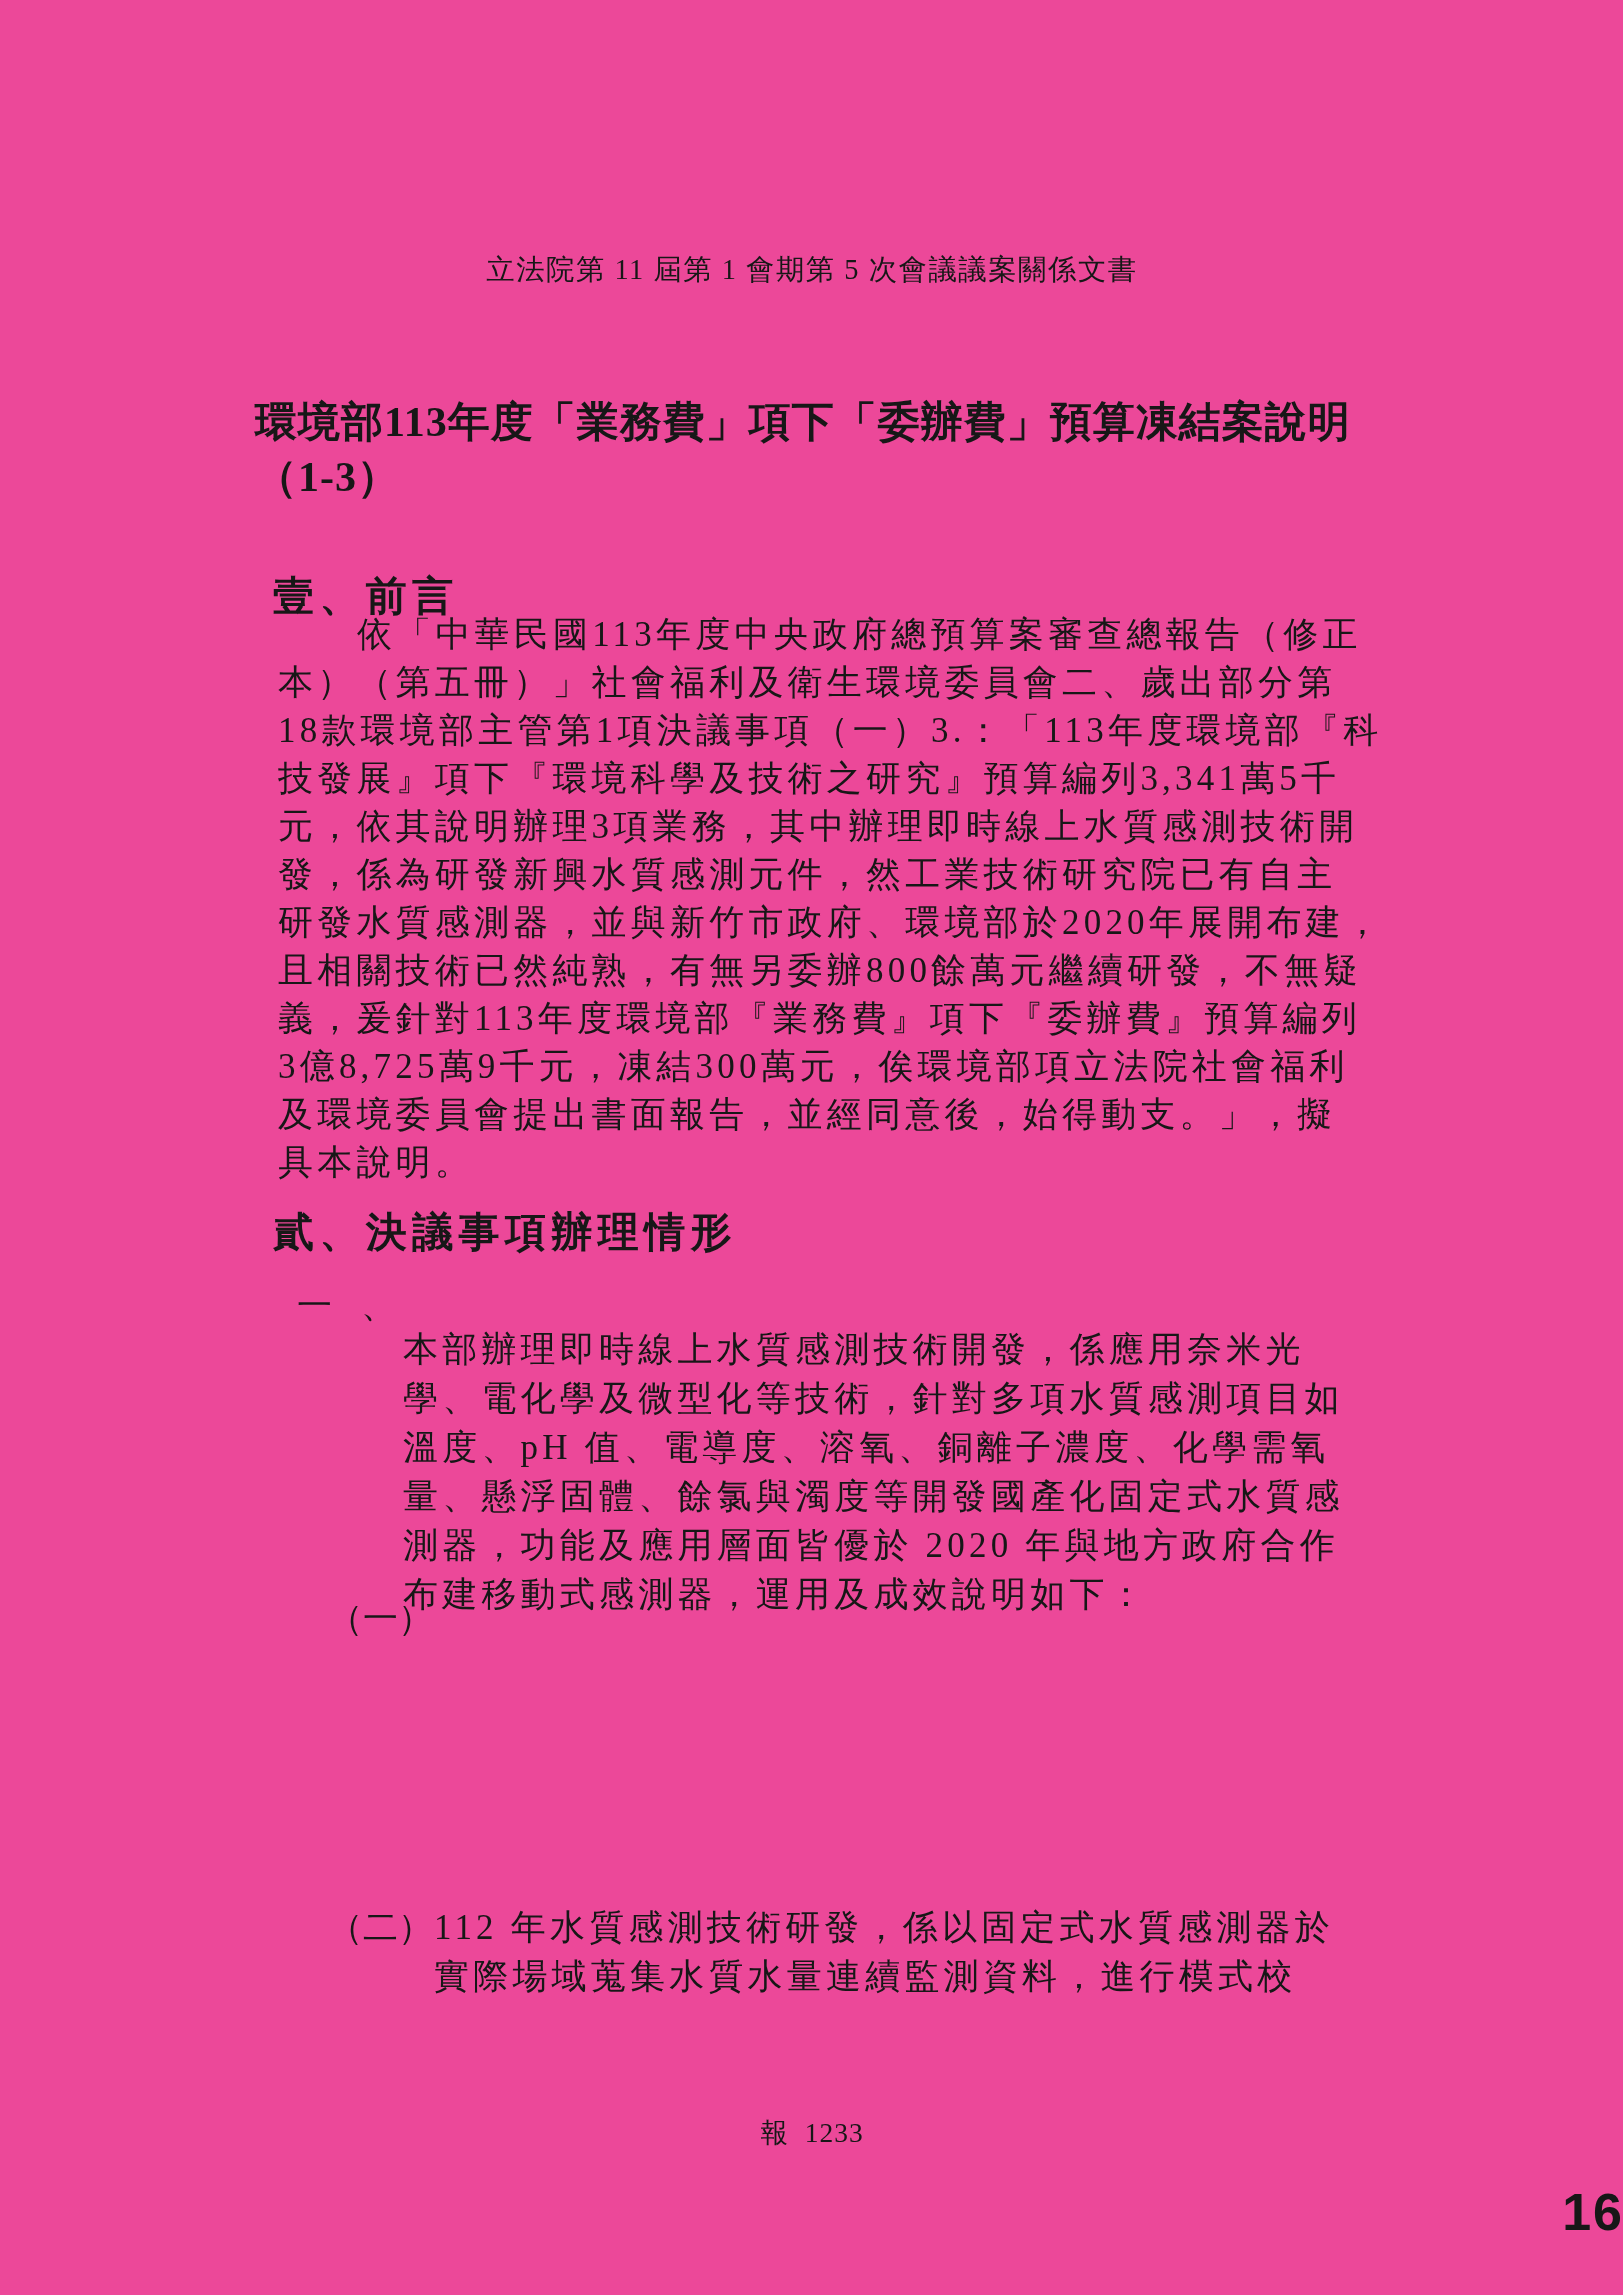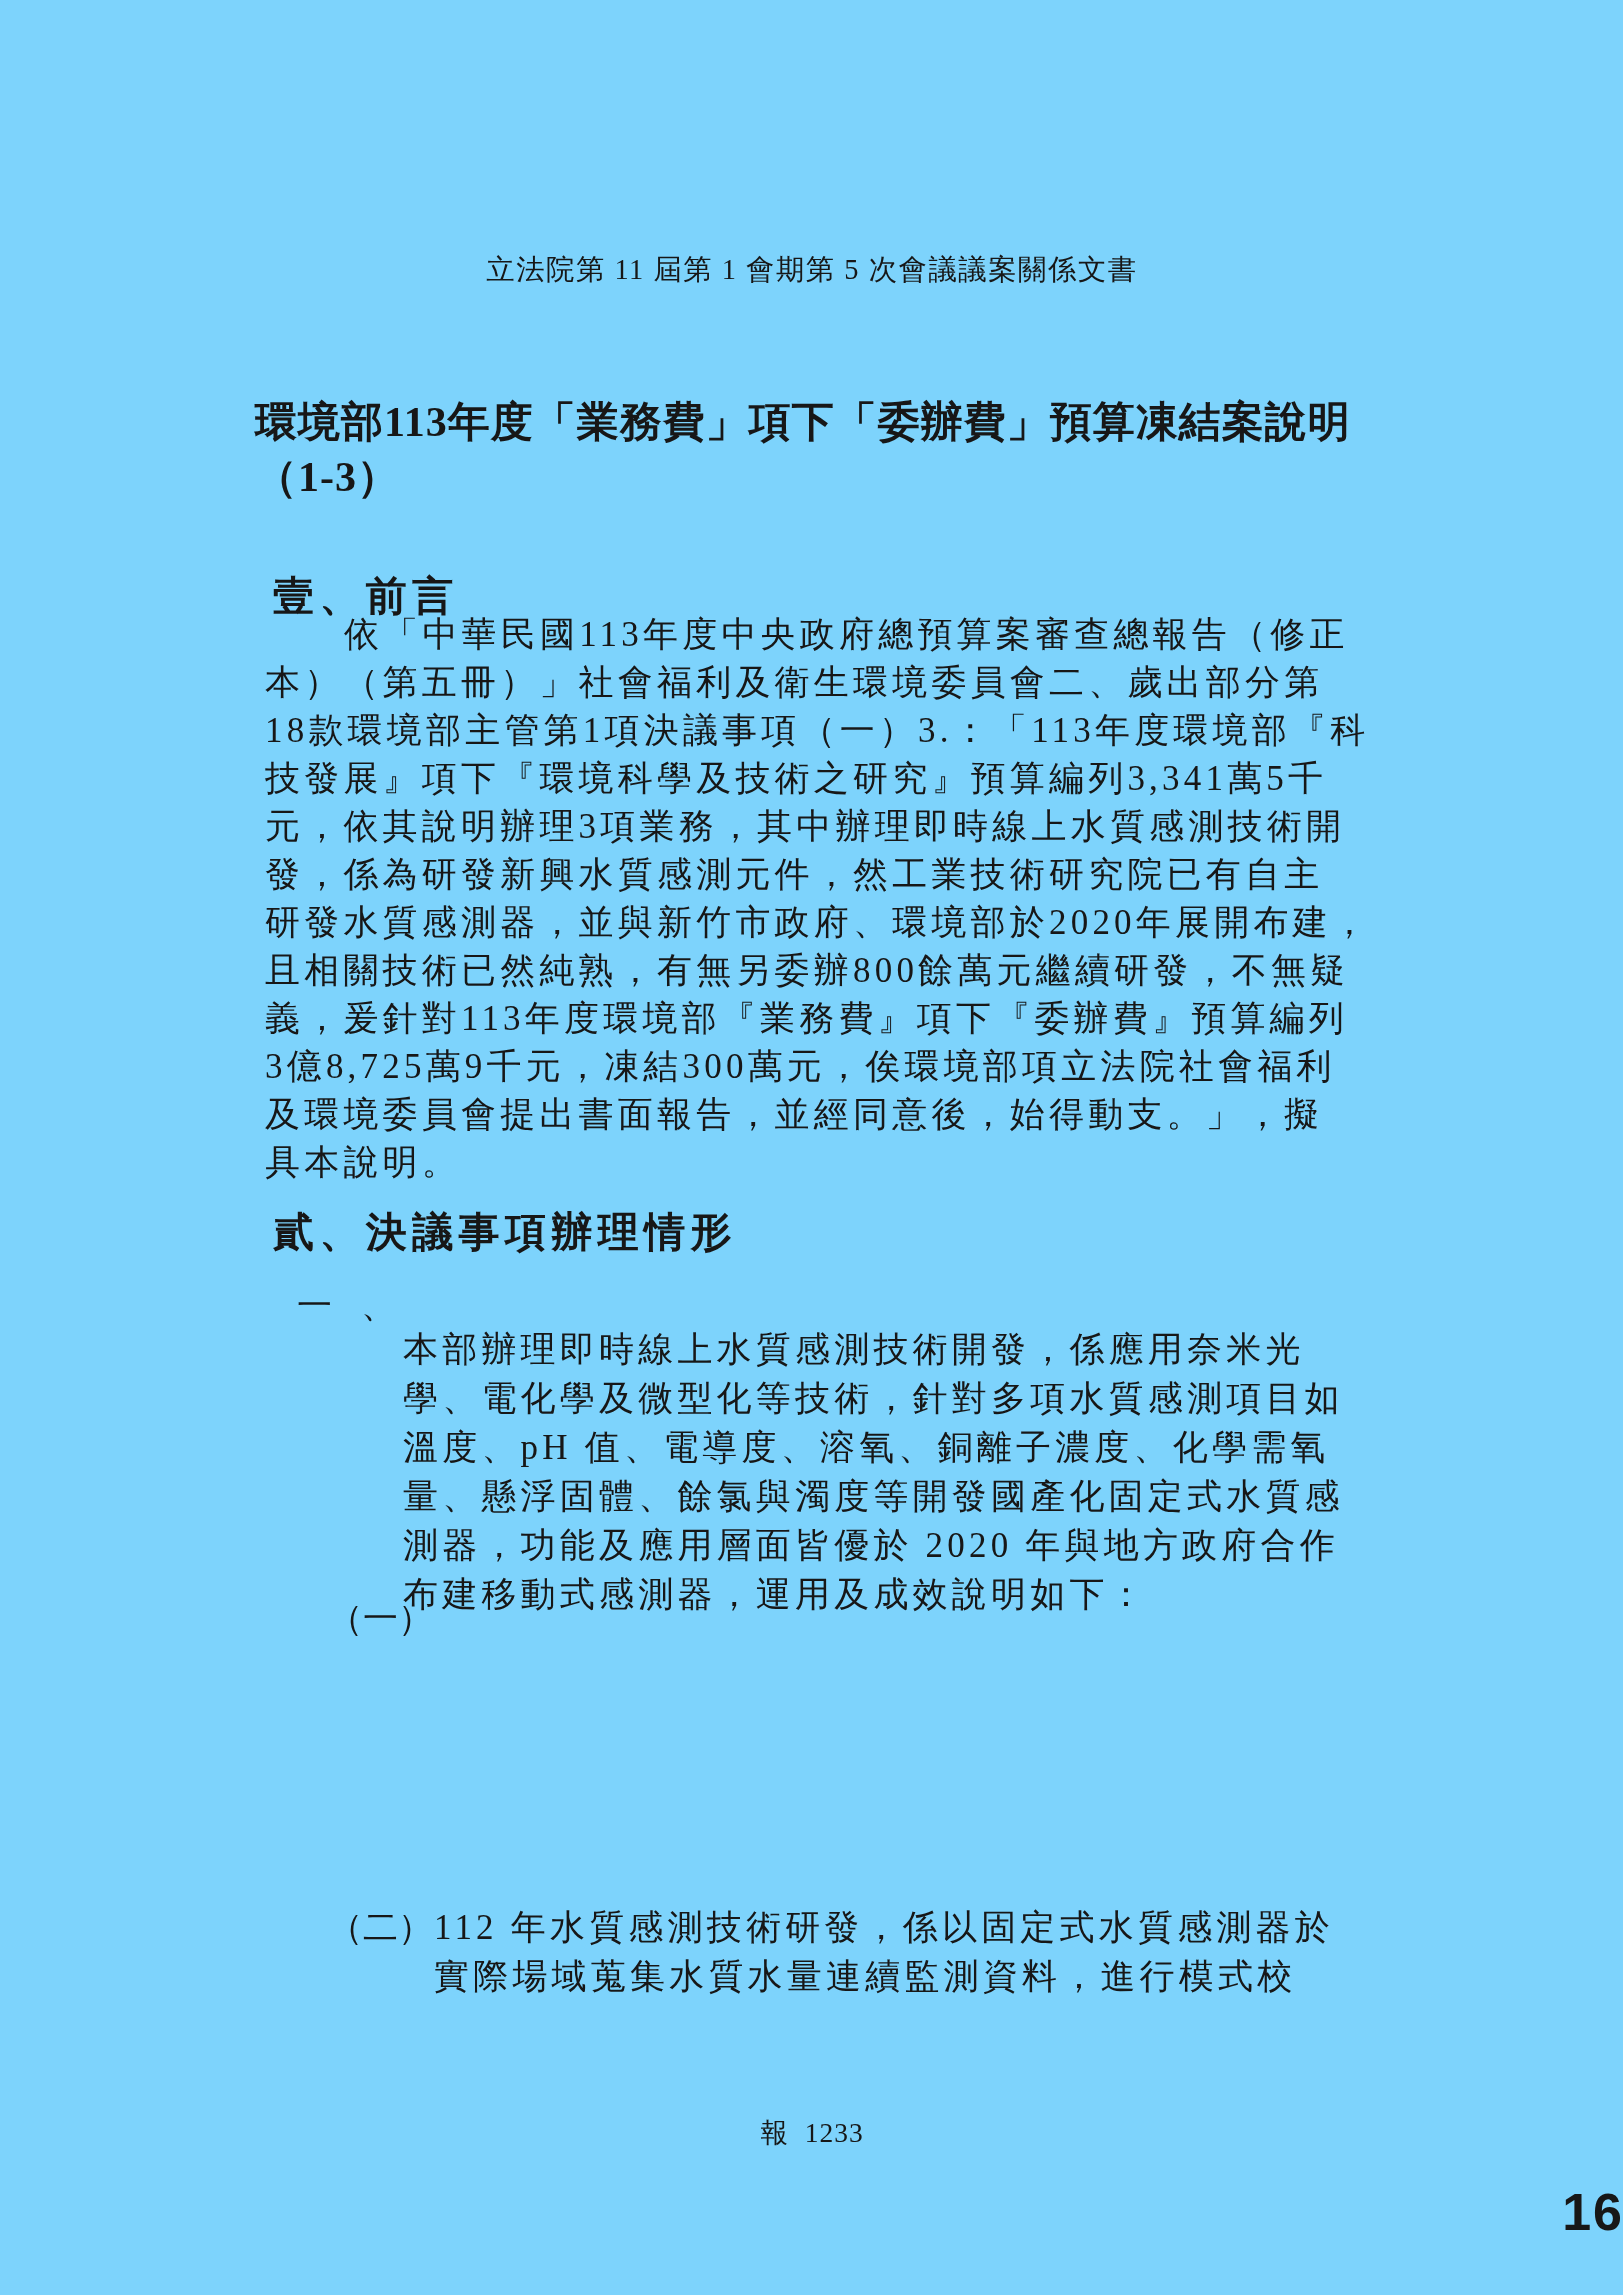--- a/index.html
+++ b/index.html
@@ -5,21 +5,21 @@
   html, body {
     margin: 0;
     padding: 0;
     background: #e8e8e8;
   }
   .page {
     position: relative;
     width: 1624px;
     height: 2295px;
     margin: 0 auto;
-    background: #7dd3fc;
+    background: #ec4899;
     font-family: "Liberation Serif", "DejaVu Serif", serif;
     color: #171717;
     overflow: hidden;
   }
   .doc-header {
     position: absolute;
     top: 251px;
     left: 0;
     width: 100%;
     text-align: center;
@@ -52,21 +52,21 @@
     font-size: 41px;
     font-weight: bold;
     letter-spacing: 5.4px;
     line-height: 49px;
   }
   .heading-1 { top: 572px; }
   .heading-2 { top: 1208px; }
   .body-paragraph {
     position: absolute;
     top: 611px;
-    left: 265px;
+    left: 278px;
     width: 1113px;
     font-size: 35px;
     line-height: 48px;
     letter-spacing: 0.12em;
     text-indent: 79px;
     white-space: pre-line;
   }
   .list-item {
     position: absolute;
     display: flex;

